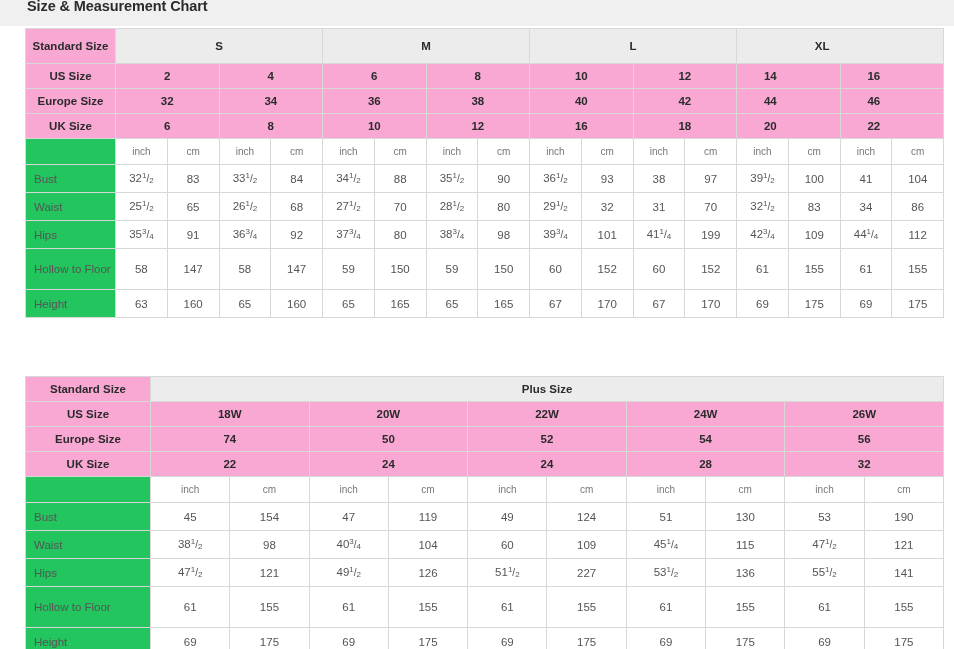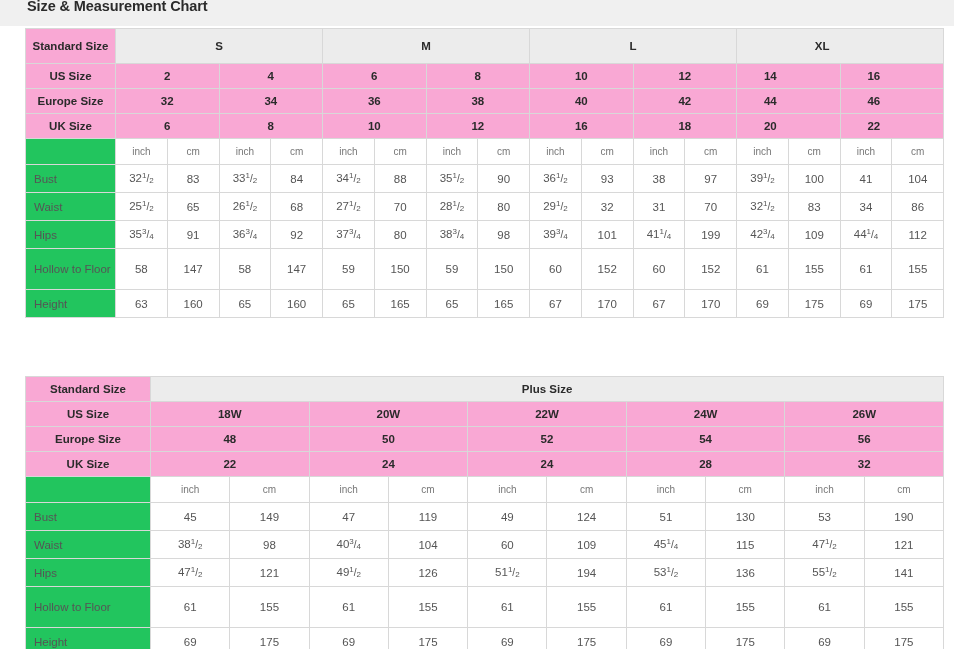--- a/index.html
+++ b/index.html
@@ -325,21 +325,21 @@
       <tr class="r-size">
         <td class="hd">US Size</td>
         <td class="hd" colspan="2">18W</td>
         <td class="hd" colspan="2">20W</td>
         <td class="hd" colspan="2">22W</td>
         <td class="hd" colspan="2">24W</td>
         <td class="hd" colspan="2">26W</td>
       </tr>
       <tr class="r-size">
         <td class="hd">Europe Size</td>
-        <td class="hd" colspan="2">48</td>
+        <td class="hd" colspan="2">74</td>
         <td class="hd" colspan="2">50</td>
         <td class="hd" colspan="2">52</td>
         <td class="hd" colspan="2">54</td>
         <td class="hd" colspan="2">56</td>
       </tr>
       <tr class="r-size">
         <td class="hd">UK Size</td>
         <td class="hd" colspan="2">22</td>
         <td class="hd" colspan="2">24</td>
         <td class="hd" colspan="2">24</td>
@@ -355,21 +355,21 @@
         <td class="unit">inch</td>
         <td class="unit">cm</td>
         <td class="unit">inch</td>
         <td class="unit">cm</td>
         <td class="unit">inch</td>
         <td class="unit">cm</td>
       </tr>
       <tr class="r-data">
         <td class="rowlabel">Bust</td>
         <td>45</td>
-        <td>149</td>
+        <td>154</td>
         <td>47</td>
         <td>119</td>
         <td>49</td>
         <td>124</td>
         <td>51</td>
         <td>130</td>
         <td>53</td>
         <td>190</td>
       </tr>
       <tr class="r-data">
@@ -385,21 +385,21 @@
         <td>47<span class="frac"><sup>1</sup><span class="sl">/</span><sub>2</sub></span></td>
         <td>121</td>
       </tr>
       <tr class="r-data">
         <td class="rowlabel">Hips</td>
         <td>47<span class="frac"><sup>1</sup><span class="sl">/</span><sub>2</sub></span></td>
         <td>121</td>
         <td>49<span class="frac"><sup>1</sup><span class="sl">/</span><sub>2</sub></span></td>
         <td>126</td>
         <td>51<span class="frac"><sup>1</sup><span class="sl">/</span><sub>2</sub></span></td>
-        <td>194</td>
+        <td>227</td>
         <td>53<span class="frac"><sup>1</sup><span class="sl">/</span><sub>2</sub></span></td>
         <td>136</td>
         <td>55<span class="frac"><sup>1</sup><span class="sl">/</span><sub>2</sub></span></td>
         <td>141</td>
       </tr>
       <tr class="r-data r-tall">
         <td class="rowlabel">Hollow to Floor</td>
         <td>61</td>
         <td>155</td>
         <td>61</td>

